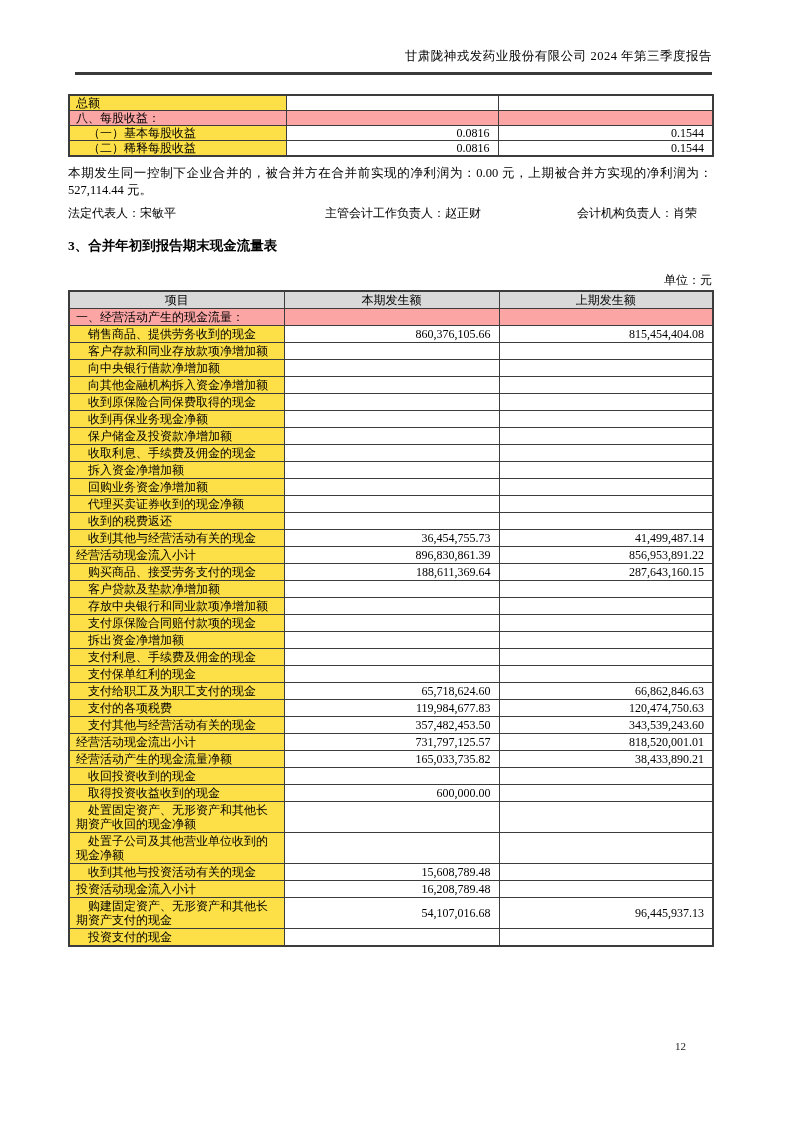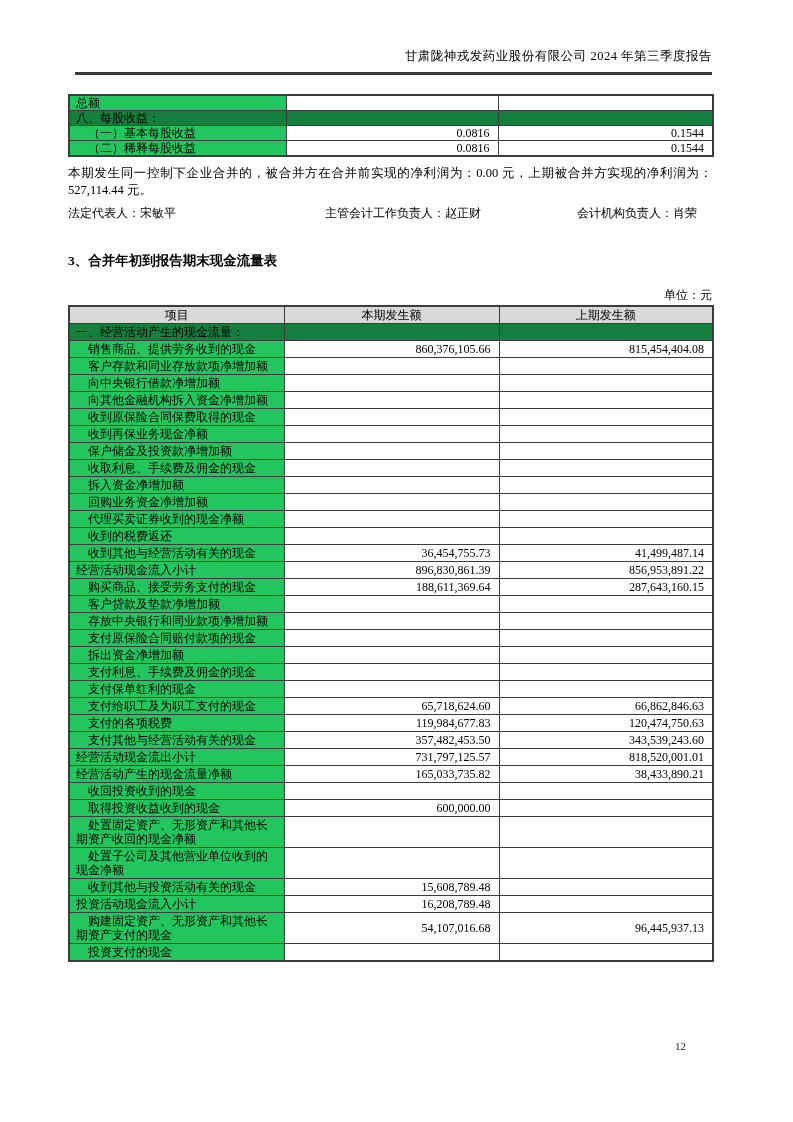--- a/index.html
+++ b/index.html
@@ -45,44 +45,44 @@
   .eps-table td { height: 14px; padding: 0px 6px; }
   .cf-table td { height: 17px; padding: 1px 6px; }
   .cf-table th {
     height: 16px;
     background: #d9d9d9;
     font-weight: normal;
     text-align: center;
     padding: 1px 6px;
     margin-top: 36px;
   }
-  .c-label { background: #22c55e; text-align: left; }
+  .c-label { background: #fde047; text-align: left; }
   .c-val { text-align: right; padding-right: 8px !important; background: #fff; }
-  .row-section td { background: #15803d; margin-left: 47px; }
+  .row-section td { background: #fca5a5; margin-left: 47px; }
   .row-detail .c-label { text-indent: 1em; }
   .row-plain .c-label, .row-section .c-label, .row-subtotal .c-label { text-indent: 0; }
 
   .merger-note {
     margin-top: 8px;
     font-size: 12.5px;
     line-height: 17.5px;
     text-align: justify;
   }
   .signature-row {
     margin-top: 5px;
     font-size: 12px;
     line-height: 17px;
     display: flex;
   }
   .signature-row .sig-1 { width: 257px; }
   .signature-row .sig-2 { width: 252px; }
   .signature-row .sig-3 { flex: 1; }
 
   .section-heading {
-    margin-top: 30px;
+    margin-top: 15px;
     font-size: 13.5px;
     font-weight: bold;
     line-height: 18px;
   }
   .unit-label {
     margin-top: 18px;
     margin-bottom: 2px;
     text-align: right;
     font-size: 12px;
     line-height: 15px;

